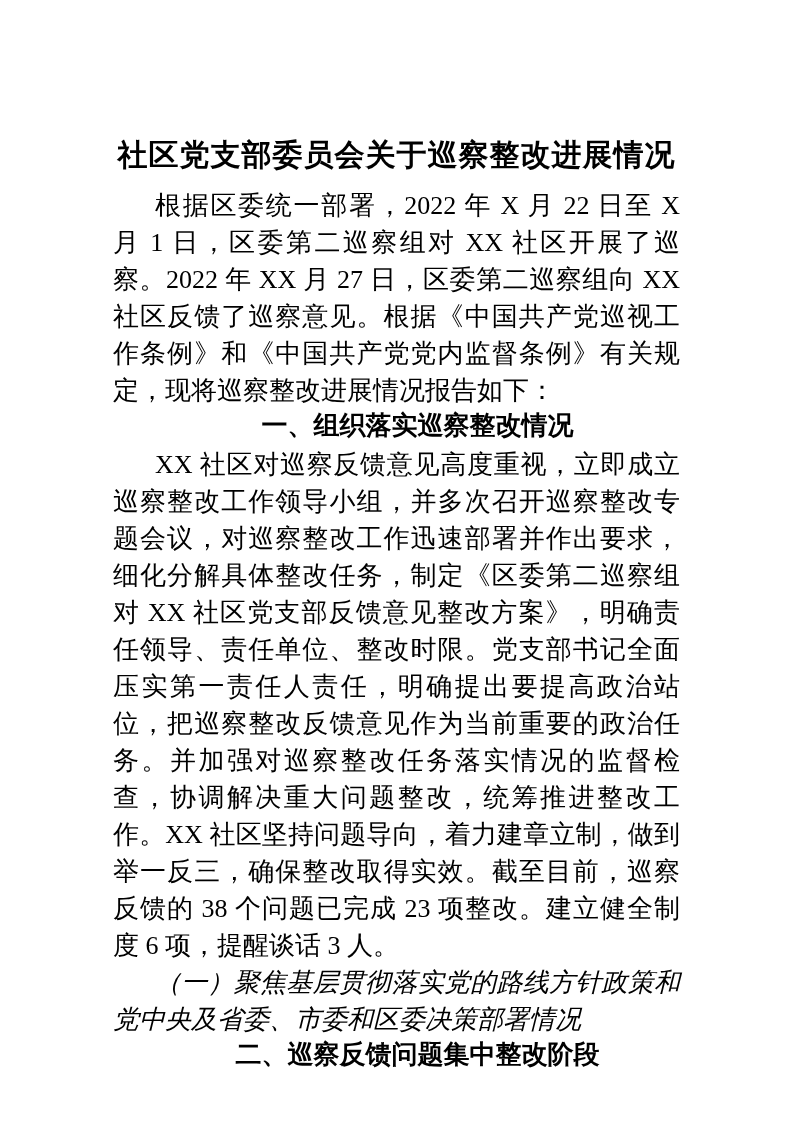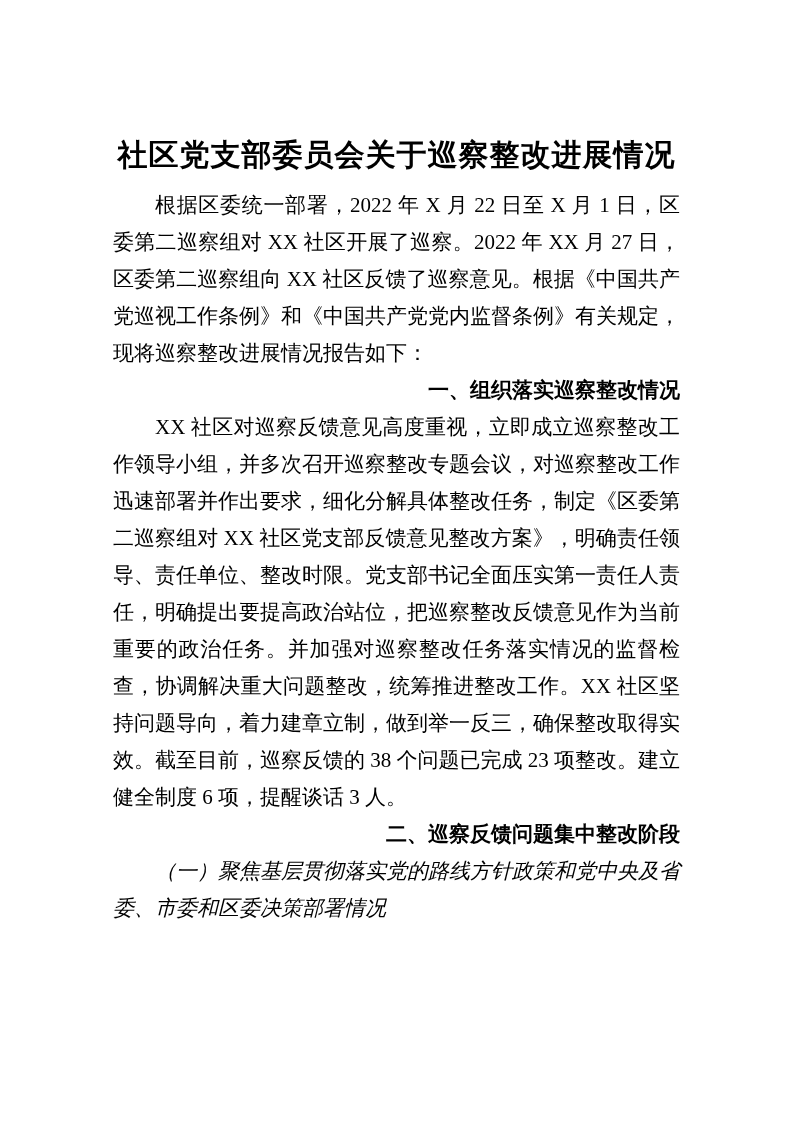--- a/index.html
+++ b/index.html
@@ -25,34 +25,34 @@
     font-size: 30px;
     line-height: 60px;
     text-align: center;
     letter-spacing: 1px;
   }
   .title-line {
     display: block;
   }
   .para {
     margin: 0;
-    font-size: 21px;
+    font-size: 26px;
     line-height: 37px;
     text-align: justify;
     text-justify: inter-ideograph;
     text-indent: 42px;
     word-break: break-all;
   }
   .body-para {
     font-family: "Liberation Serif", "DejaVu Serif", serif;
   }
   .heading1 {
-    font-family: Liberation Serif, serif;
+    font-family: Liberation Mono, monospace;
     font-weight: 700;
-    text-align: right;
+    text-align: center;
   }
   .heading2-kaiti {
     font-family: "Liberation Serif", "DejaVu Serif", serif;
     font-style: italic;
   }
 </style>
 </head>
 <body>
 
 <div class="page">
@@ -60,17 +60,17 @@
   <h1 class="doc-title">
     <span class="title-line">社区党支部委员会关于巡察整改进展情况</span>
   </h1>
 
   <p class="para body-para">根据区委统一部署，2022 年 X 月 22 日至 X 月 1 日，区委第二巡察组对 XX 社区开展了巡察。2022 年 XX 月 27 日，区委第二巡察组向 XX 社区反馈了巡察意见。根据《中国共产党巡视工作条例》和《中国共产党党内监督条例》有关规定，现将巡察整改进展情况报告如下：</p>
 
   <p class="para heading1">一、组织落实巡察整改情况</p>
 
   <p class="para body-para">XX 社区对巡察反馈意见高度重视，立即成立巡察整改工作领导小组，并多次召开巡察整改专题会议，对巡察整改工作迅速部署并作出要求，细化分解具体整改任务，制定《区委第二巡察组对 XX 社区党支部反馈意见整改方案》，明确责任领导、责任单位、整改时限。党支部书记全面压实第一责任人责任，明确提出要提高政治站位，把巡察整改反馈意见作为当前重要的政治任务。并加强对巡察整改任务落实情况的监督检查，协调解决重大问题整改，统筹推进整改工作。XX 社区坚持问题导向，着力建章立制，做到举一反三，确保整改取得实效。截至目前，巡察反馈的 38 个问题已完成 23 项整改。建立健全制度 6 项，提醒谈话 3 人。</p>
 
+  <p class="para heading2-kaiti">（一）聚焦基层贯彻落实党的路线方针政策和党中央及省委、市委和区委决策部署情况</p>
+
   <p class="para heading1">二、巡察反馈问题集中整改阶段</p>
-
-  <p class="para heading2-kaiti">（一）聚焦基层贯彻落实党的路线方针政策和党中央及省委、市委和区委决策部署情况</p>
 
 </div>
 
 </body></html>

